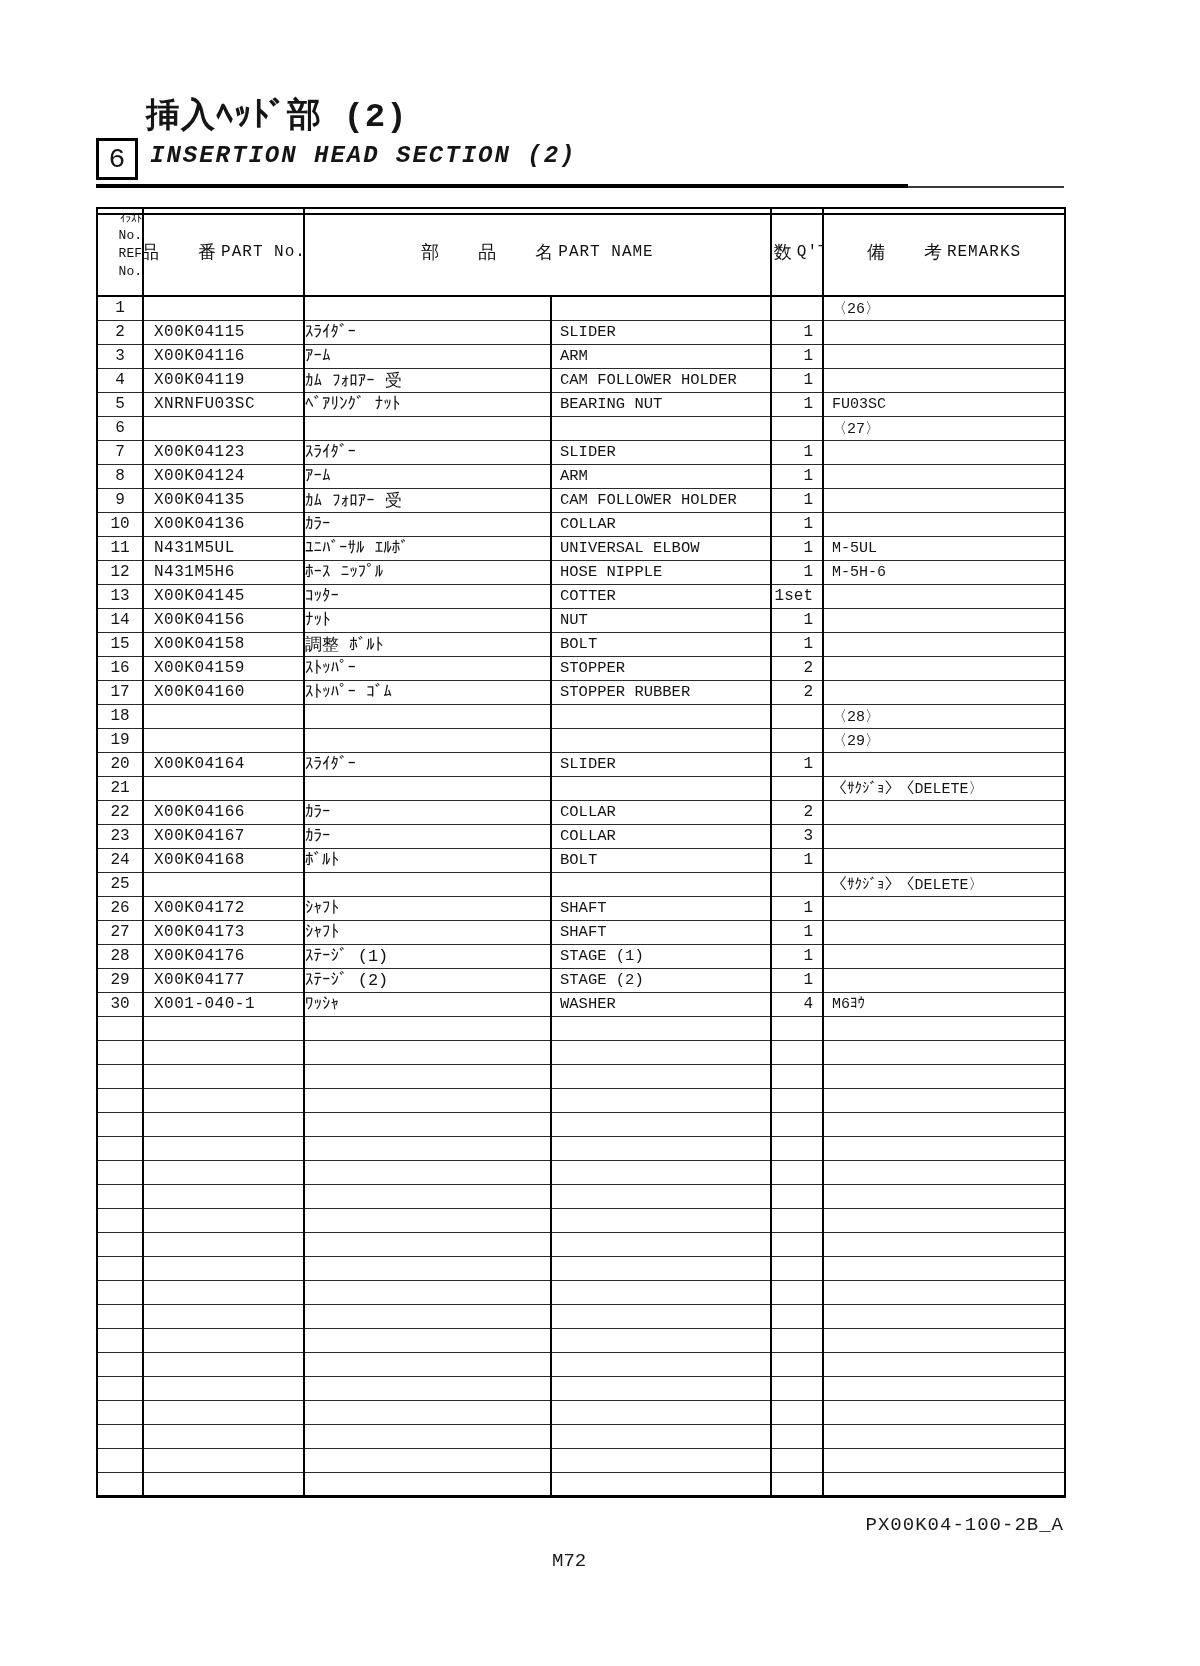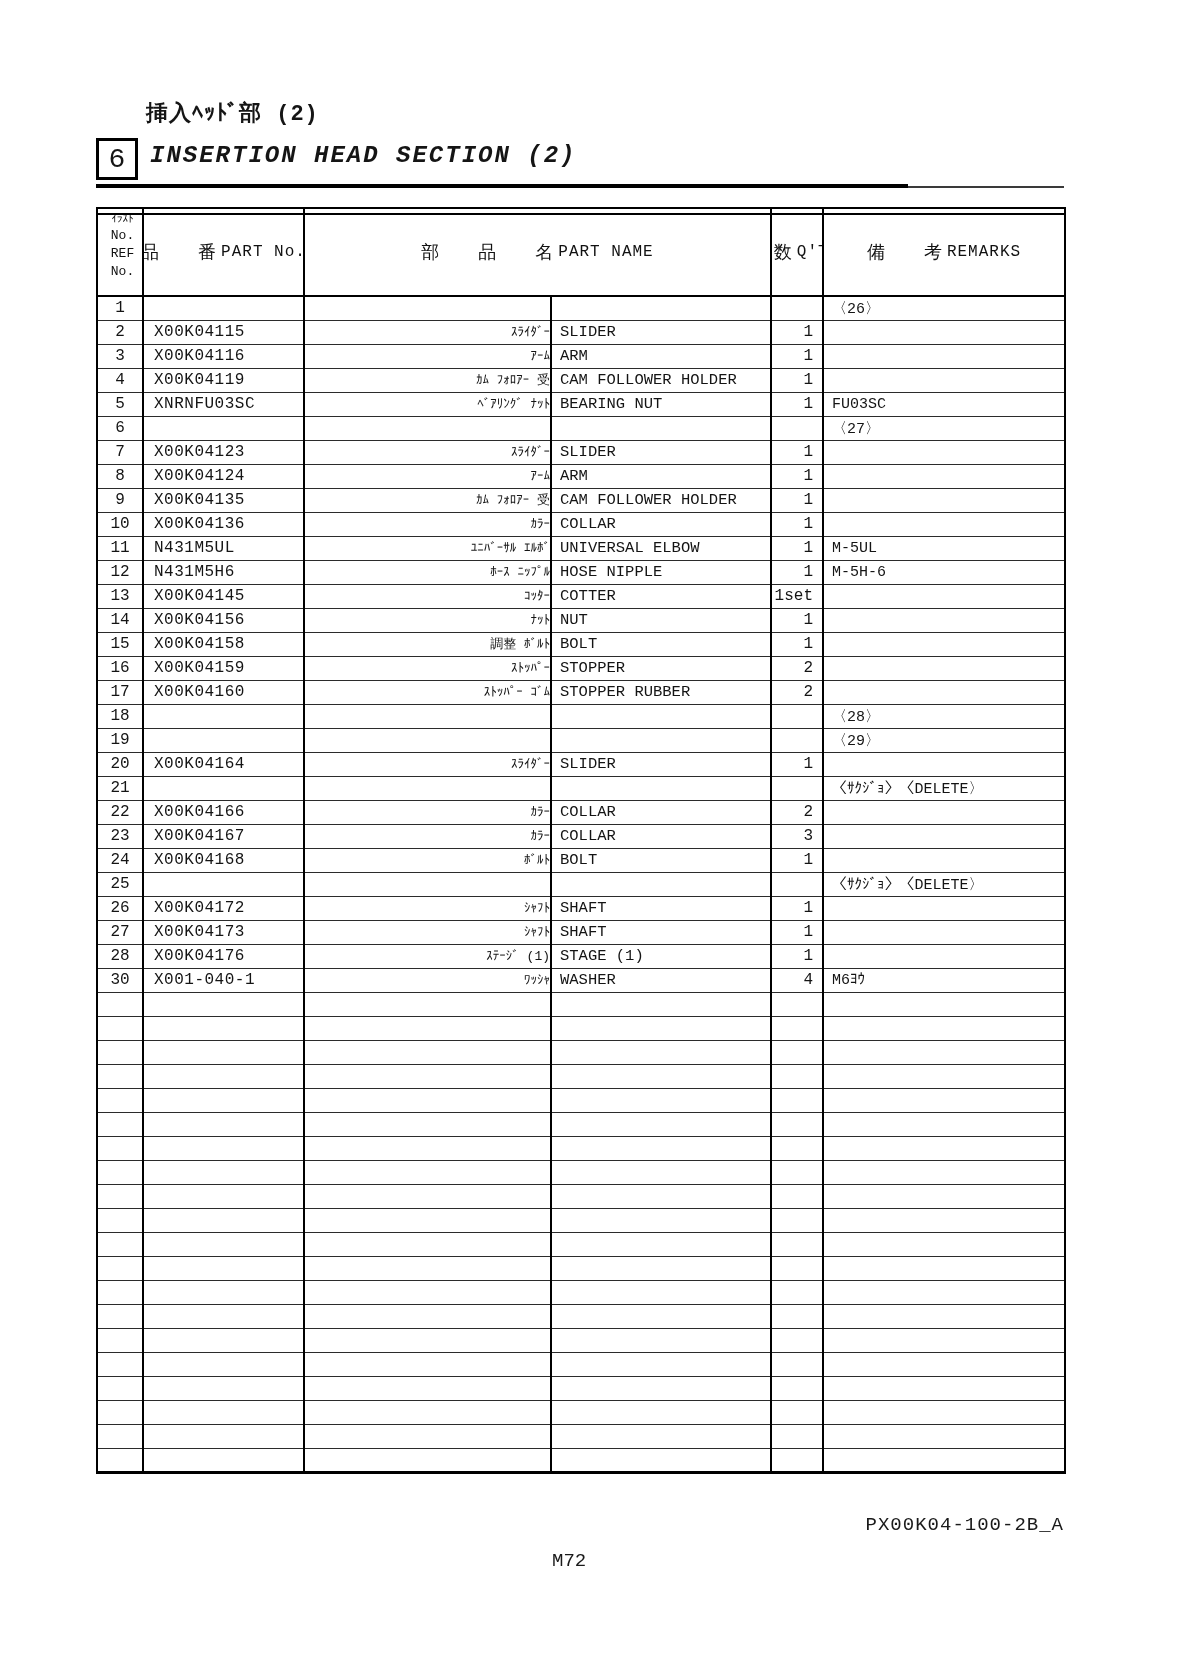--- a/index.html
+++ b/index.html
@@ -3,21 +3,21 @@
 <meta charset="utf-8">
 <style>
   html,body{margin:0;padding:0;background:#e8e8e8;}
   .page{
     position:relative;width:1200px;height:1666px;background:#ffffff;
     font-family:"Liberation Mono","DejaVu Sans Mono",monospace;color:#111;
     overflow:hidden;
   }
   
   .title-jp{
-    position:absolute;left:146px;top:98px;font-size:22px;letter-spacing:1px;
+    position:absolute;left:146px;top:92px;font-size:34px;letter-spacing:1px;
     font-weight:bold;color:#151515;
   }
   .section-box{
     position:absolute;left:96px;top:138px;width:42px;height:42px;
     border:3px solid #000;display:flex;align-items:center;justify-content:center;
     font-size:28px;color:#151515;box-sizing:border-box;
   }
   .title-en{
     position:absolute;left:150px;top:142px;font-size:24px;letter-spacing:2px;
     font-weight:bold;color:#151515;white-space:nowrap;font-style:italic;
@@ -38,31 +38,31 @@
   table.parts col.w-en{width:220px;}
   table.parts col.w-qty{width:52px;}
   table.parts col.w-rem{width:242px;}
   th,td{
     border-left:2px solid #000;border-right:2px solid #000;
     border-top:1px solid #2b2b2b;border-bottom:1px solid #2b2b2b;
     padding:0;overflow:hidden;white-space:nowrap;
   }
   thead tr{height:88px;}
   thead th{border-bottom:2px solid #000;font-weight:normal;vertical-align:middle;}
-  .th-ref{font-size:13px;text-align:center;vertical-align:top;padding:3px 0 0 5px;line-height:1.38;}
+  .th-ref{font-size:13px;text-align:right;vertical-align:top;padding:3px 0 0 5px;line-height:1.38;}
   .th-ref .mini{font-size:11px;display:block;}
   .th-ref span{display:block;}
   .th-stack{display:flex;flex-direction:row;justify-content:center;align-items:center;gap:4px;}
   .th-jp{font-size:18px;letter-spacing:1px;}
   .th-en{font-size:16px;letter-spacing:1px;}
   tbody tr{height:24px;}
   tbody td{font-size:15.5px;vertical-align:middle;color:#141414;}
   td.c-ref{text-align:center;font-size:16px;}
   td.c-pn{text-align:left;padding-left:10px;font-size:16px;letter-spacing:.5px;margin-top:46px;}
-  td.c-jp{text-align:right;font-size:13px;}
+  td.c-jp{text-align:left;font-size:17px;}
   td.c-en{text-align:left;padding-left:8px;font-size:15.5px;}
   td.c-qty{text-align:right;padding-right:9px;font-size:16px;}
   td.c-rem{text-align:left;padding-left:8px;font-size:15px;}
 
   
   .doc-code{position:absolute;top:1514px;left:0;width:1064px;text-align:right;font-size:19px;letter-spacing:1px;color:#1a1a1a;}
   .page-no{position:absolute;top:1550px;left:552px;font-size:19px;color:#1a1a1a;}
 </style>
 </head>
 <body>
@@ -341,20 +341,28 @@
         </tr>
         <tr>
           <td class="c-ref">28</td>
           <td class="c-pn">X00K04176</td>
           <td class="c-jp">ｽﾃｰｼﾞ (1)</td>
           <td class="c-en">STAGE (1)</td>
           <td class="c-qty">1</td>
           <td class="c-rem"></td>
         </tr>
         <tr>
+          <td class="c-ref">29</td>
+          <td class="c-pn">X00K04177</td>
+          <td class="c-jp">ｽﾃｰｼﾞ (2)</td>
+          <td class="c-en">STAGE (2)</td>
+          <td class="c-qty">1</td>
+          <td class="c-rem"></td>
+        </tr>
+        <tr>
           <td class="c-ref">30</td>
           <td class="c-pn">X001-040-1</td>
           <td class="c-jp">ﾜｯｼｬ</td>
           <td class="c-en">WASHER</td>
           <td class="c-qty">4</td>
           <td class="c-rem">M6ﾖｳ</td>
         </tr>
         <tr>
           <td class="c-ref"></td>
           <td class="c-pn"></td>

